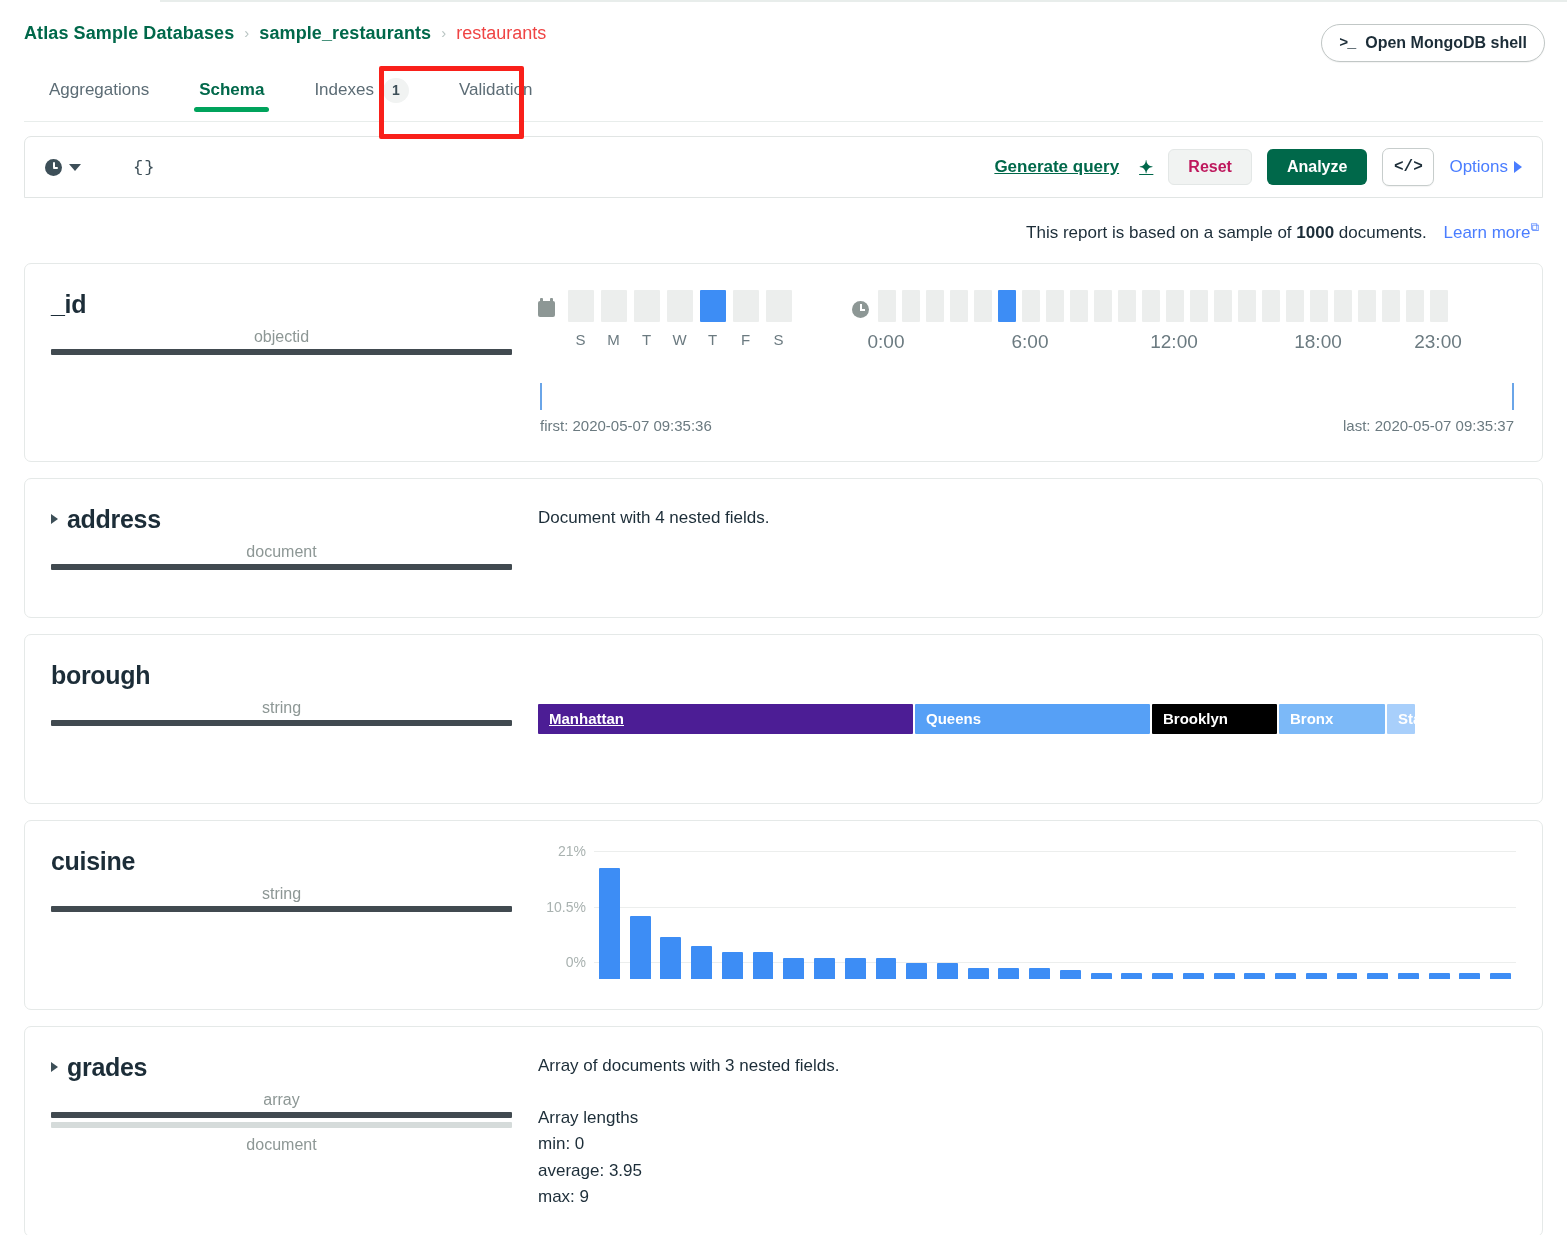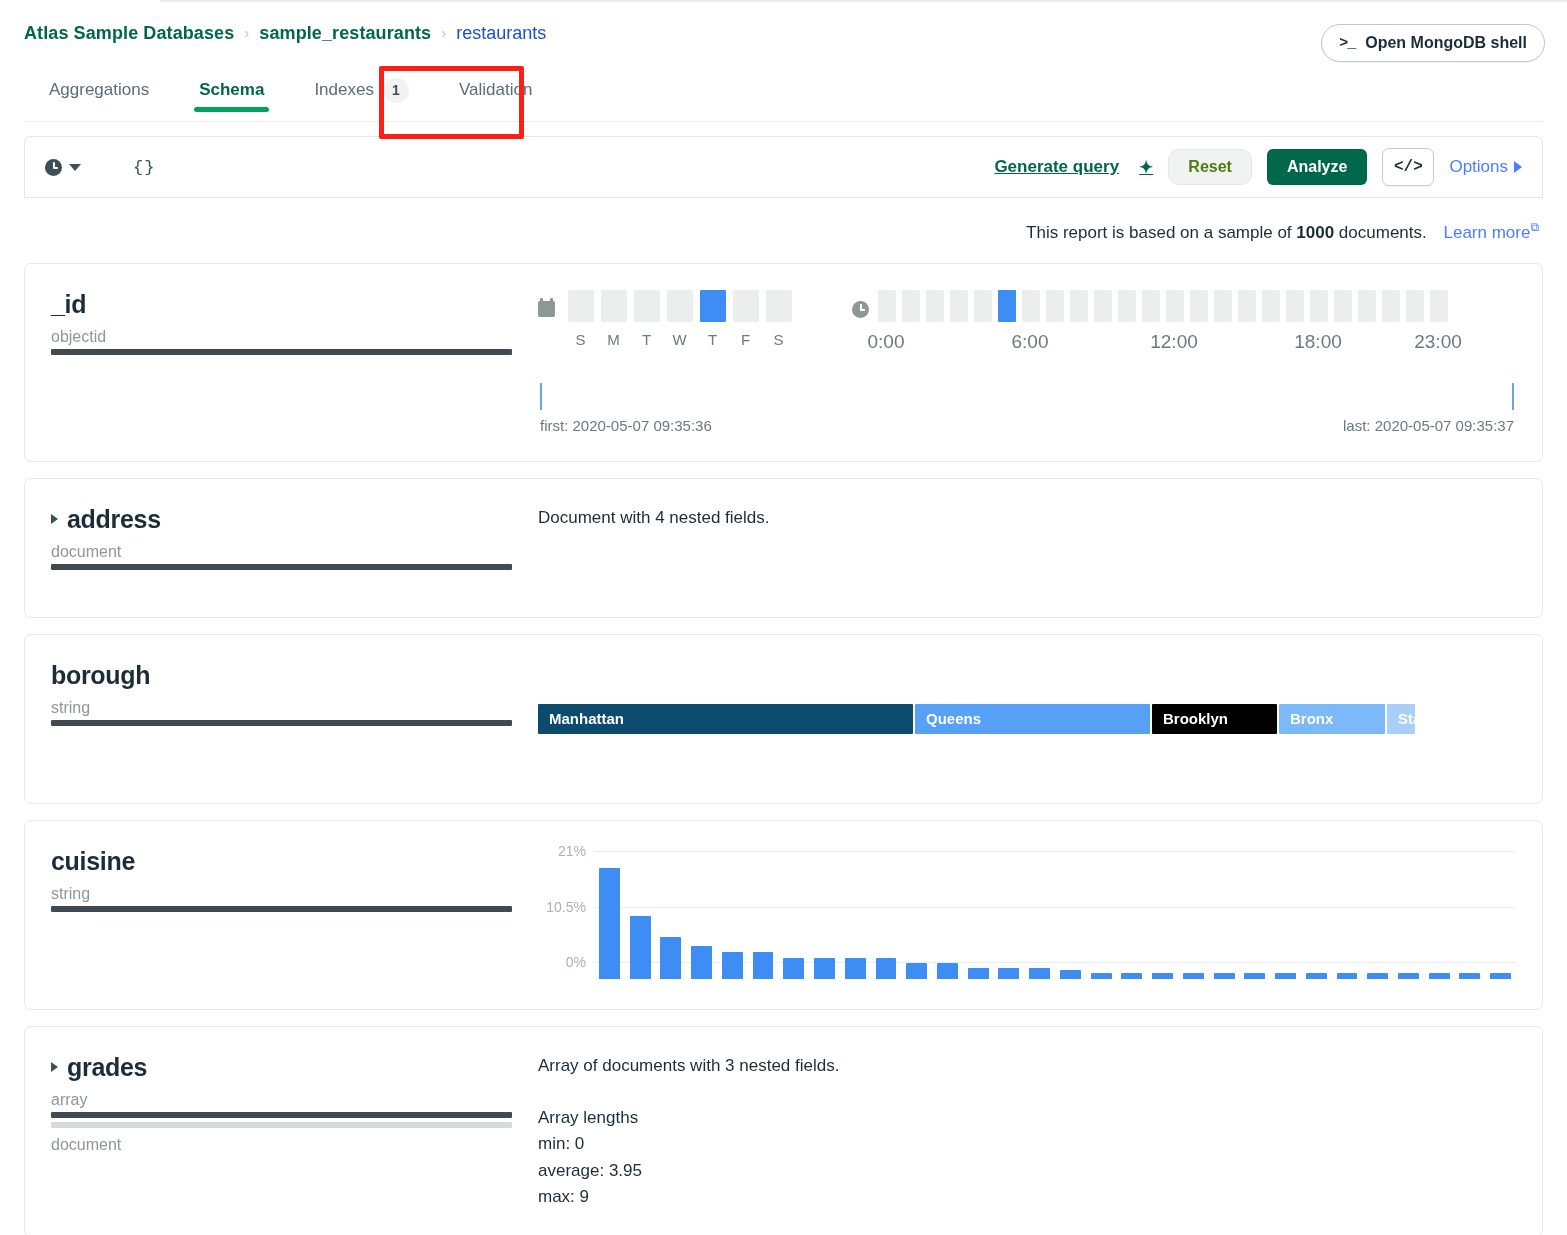--- a/index.html
+++ b/index.html
@@ -32,21 +32,21 @@
     gap: 10px;
     font-size: 18px;
   }
   .crumb-link {
     color: #00684a;
     font-weight: 600;
     letter-spacing: .1px;
     cursor: pointer;
   }
   .crumb-last {
-    color: #1d4ed8;
+    color: #ef4444;
     font-weight: 500;
   }
   .crumb-sep {
     color: #b8c4c2;
     font-size: 15px;
     transform: translateY(-1px);
   }
 
   .shell-btn {
     position: absolute;
@@ -202,21 +202,21 @@
     height: 36px;
     padding: 0 19px;
     border-radius: 6px;
     font-size: 16px;
     font-weight: 700;
     display: inline-flex;
     align-items: center;
     cursor: pointer;
     border: 1px solid transparent;
   }
-  .btn-reset { background: #f1f3f2; color: #4d7c0f; border-color: #e3e7e6; border-radius: 11px; }
+  .btn-reset { background: #f1f3f2; color: #be185d; border-color: #e3e7e6; }
   .btn-analyze { background: #00684a; color: #fff; }
   .btn-code {
     width: 52px; height: 38px;
     justify-content: center;
     background: #fff;
     border: 1px solid #c7cdcc;
     color: #1c2d38;
     font-family: "Liberation Mono", monospace;
     font-size: 16px;
     font-weight: 700;
@@ -256,21 +256,21 @@
 
   
   .card {
     margin: 0 24px 16px 24px;
     border: 1px solid #e5e9e8;
     border-radius: 7px;
     background: #fff;
     display: flex;
     padding: 26px 26px 26px 26px;
   }
-  .card-left { width: 487px; flex: 0 0 487px; padding-right: 26px; }
+  .card-left { width: 487px; flex: 0 0 487px; padding-right: 26px; text-align: center; }
   .card-right { flex: 1; min-width: 0; position: relative; }
 
   .field-name {
     font-size: 25px;
     font-weight: 700;
     letter-spacing: -.3px;
     color: #1c2d38;
     display: flex;
     align-items: center;
     gap: 9px;
@@ -625,21 +625,21 @@
 <div class="card" style="min-height:170px;">
   <div class="card-left">
     <div class="field-name">
       <span>borough</span>
     </div>
     <div class="field-type">string</div>
     <div class="type-bar dark"></div>
   </div>
   <div class="card-right" style="display:flex; align-items:center;">
     <div class="seg-wrap">
-      <div class="seg" style="flex:0 0 375px; background:#0c4a6e;">Manhattan</div>
+      <div class="seg" style="flex:0 0 375px; background:#4c1d95;text-decoration:underline;">Manhattan</div>
       <div class="seg" style="flex:0 0 235px; background:#56a0f6;">Queens</div>
       <div class="seg" style="flex:0 0 125px; background:#000000;">Brooklyn</div>
       <div class="seg" style="flex:0 0 106px; background:#7cb9f8;">Bronx</div>
       <div class="seg" style="flex:0 0 28px; background:#a8cffb;">Staten Island</div>
     </div>
   </div>
 </div>
 
 <div class="card" style="min-height:190px;">
   <div class="card-left">

